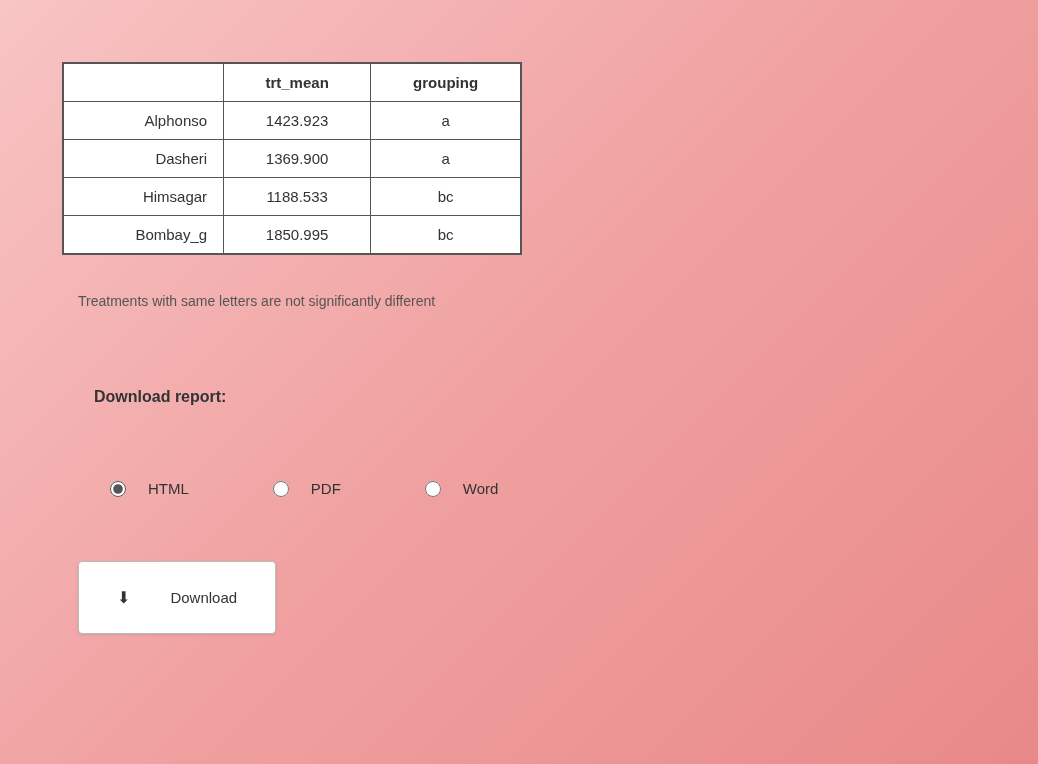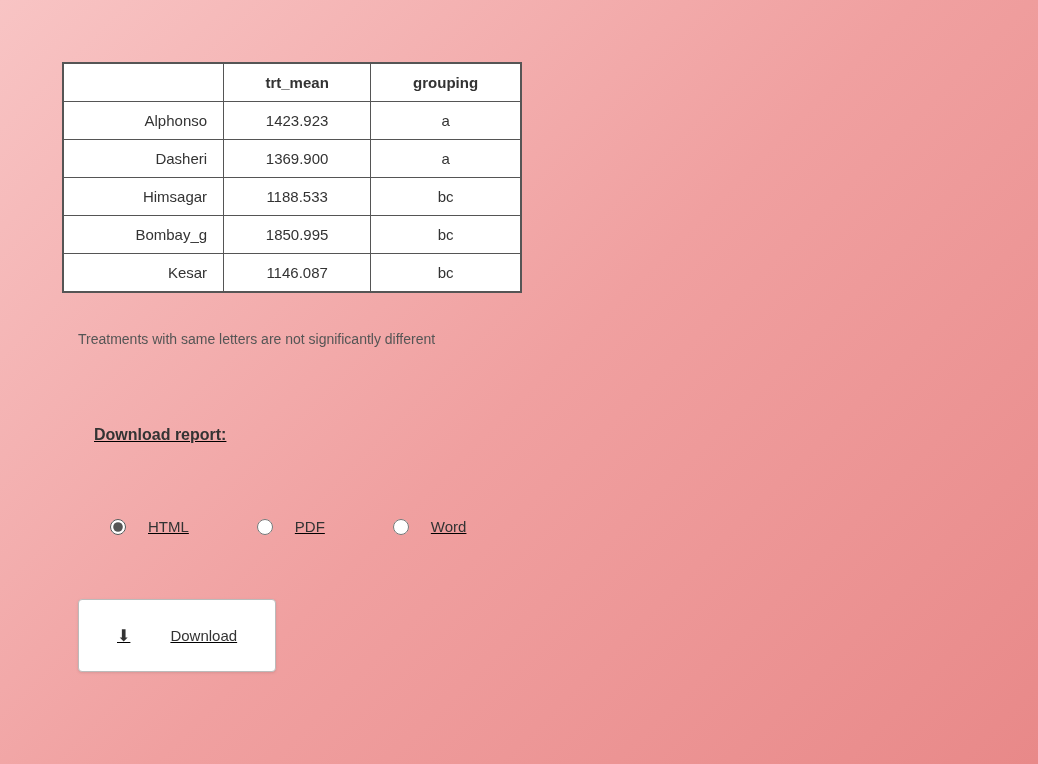--- a/index.html
+++ b/index.html
@@ -48,34 +48,33 @@
     .note {
       margin-top: 20px;
       font-size: 14px;
       color: #555;
       line-height: 1.5;
       max-width: 460px;
     }
 
     .download-section {
       margin-top: 28px;
-      text-decoration: underline;
     }
 
     .download-label {
       font-size: 16px;
       font-weight: bold;
       color: #333;
       margin-bottom: 10px;
     }
 
     .radio-group {
       display: flex;
       align-items: center;
-      gap: 20px;
+      gap: 36px;
       margin-bottom: 16px;
     }
 
     .radio-option {
       display: flex;
       align-items: center;
       gap: 6px;
       cursor: pointer;
     }
 
@@ -136,25 +135,20 @@
         <tr>
           <td>Himsagar</td>
           <td>1188.533</td>
           <td>bc</td>
         </tr>
         <tr>
           <td>Bombay_g</td>
           <td>1850.995</td>
           <td>bc</td>
         </tr>
-        <tr>
-          <td>Kesar</td>
-          <td>1146.087</td>
-          <td>bc</td>
-        </tr>
       </tbody>
   </table>
 
   <p class="note">Treatments with same letters are not significantly different</p>
 
   <div class="download-section">
     <div class="download-label">Download report:</div>
     <div class="radio-group">
       <div class="radio-option">
         <input type="radio" name="format" id="html-radio" checked="" style="">

